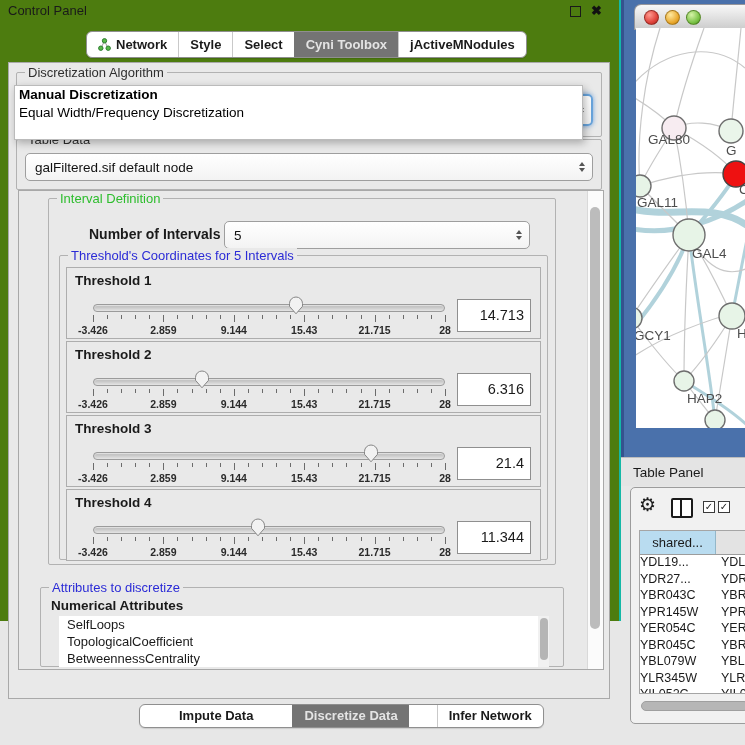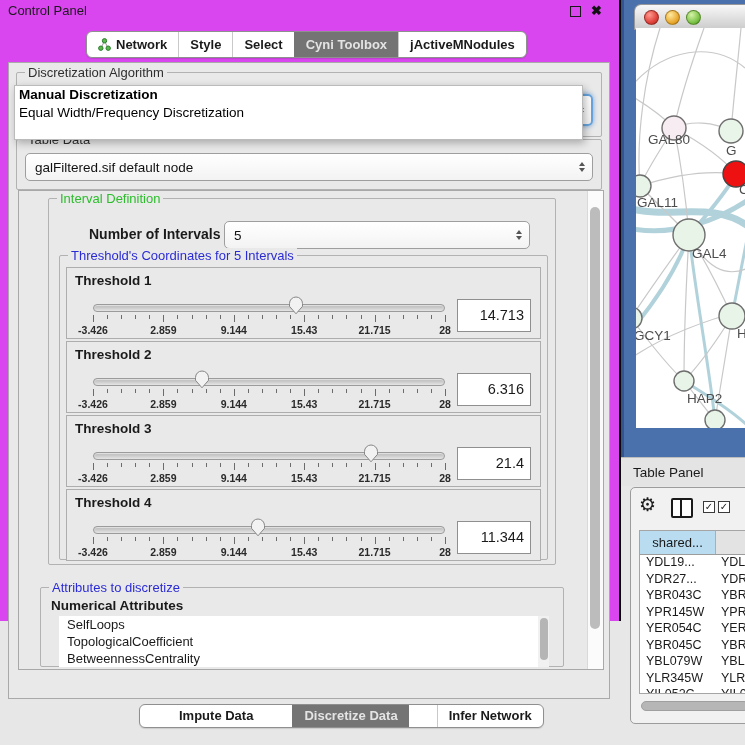--- a/index.html
+++ b/index.html
@@ -1,19 +1,19 @@
 <!DOCTYPE html>
 <html><head>
 <meta charset="utf-8">
 <style>
   html,body{margin:0;padding:0;background:#cfcfcf;}
   #root{position:relative;width:745px;height:745px;overflow:hidden;background:#e7e7e7;
         font-family:"Liberation Sans",sans-serif;font-size:13px;color:#1a1a1a;}
   
-  .control-panel{position:absolute;left:0;top:0;width:619px;height:621px;background:#d946ef;border-right:2px solid #000000;}
+  .control-panel{position:absolute;left:0;top:0;width:619px;height:621px;background:#4d7c0f;border-right:2px solid #14b8a6;}
   .cp-titlebar{position:absolute;left:0;top:0;right:0;height:22px;}
   .cp-title{position:absolute;left:8px;top:3px;font-size:13px;}
   .float-btn{position:absolute;left:570px;top:6px;width:9px;height:9px;border:1.5px solid #1a1a1a;background:transparent;}
   .close-btn{position:absolute;left:591px;top:3px;font-size:13px;font-weight:bold;color:#111;}
   
   .tabbar{position:absolute;display:flex;border:1px solid #8f8f8f;border-radius:6px;overflow:hidden;background:#fff;box-shadow:0 1px 1px rgba(0,0,0,.12);}
   .tabbar .seg{display:flex;align-items:center;gap:5px;padding:0 11px;font-size:13px;font-weight:bold;color:#1a1a1a;border-left:1px solid #c9c9c9;white-space:nowrap;}
   .tabbar .seg:first-child{border-left:none;}
   .tabbar .seg.sel{background:#747474;color:#e4e4e4;border-left-color:#747474;}
   .top-tabs{left:86px;top:31px;height:25px;}
@@ -83,21 +83,21 @@
   .splitpane{position:absolute;left:40px;top:10px;width:18px;height:16px;border:2px solid #1a1a1a;border-radius:2px;background:#fff;}
   .splitpane i{position:absolute;left:7px;top:0;bottom:0;width:2px;background:#1a1a1a;}
   .cb{position:absolute;top:13px;width:10px;height:10px;border:1.5px solid #3a3a3a;background:#fff;font-size:10px;line-height:10px;text-align:center;color:#222;}
   .cb1{left:72px;} .cb2{left:87px;}
   .tp-table{position:absolute;left:8px;top:42px;width:200px;height:162px;border:1px solid #a5a5a5;background:#fff;overflow:hidden;}
   .tp-head{display:flex;height:23px;border-bottom:1px solid #9c9c9c;font-size:13px;}
   .tp-head .th{line-height:23px;text-align:center;overflow:hidden;white-space:nowrap;}
   .tp-head .c1{width:76px;background:#b9dcf0;border-right:1px solid #93b7c9;box-sizing:border-box;}
   .tp-head .c2{flex:1;background:#e3e3e3;}
   .trow{display:flex;height:16.5px;font-size:12.5px;}
-  .trow .td1{width:76px;padding-left:6px;box-sizing:border-box;overflow:hidden;white-space:nowrap;}
+  .trow .td1{width:76px;box-sizing:border-box;overflow:hidden;white-space:nowrap;}
   .trow .td2{flex:1;padding-left:5px;overflow:hidden;white-space:nowrap;}
   .tp-hscroll{position:absolute;left:8px;top:212px;width:120px;height:11px;}
   .hthumb{height:8px;width:106px;margin:1px 0 0 2px;border-radius:5px;background:#b6b6b6;border:1px solid #9f9f9f;}
 </style>
 </head>
 <body>
 
 <div id="root">
 
   <section class="control-panel">

